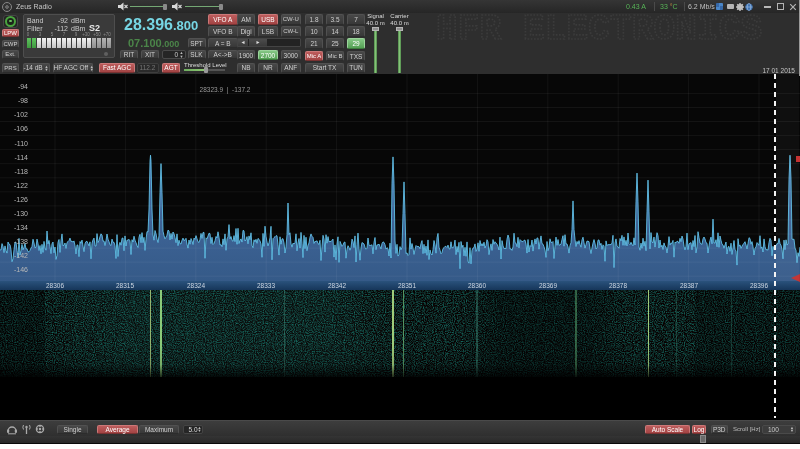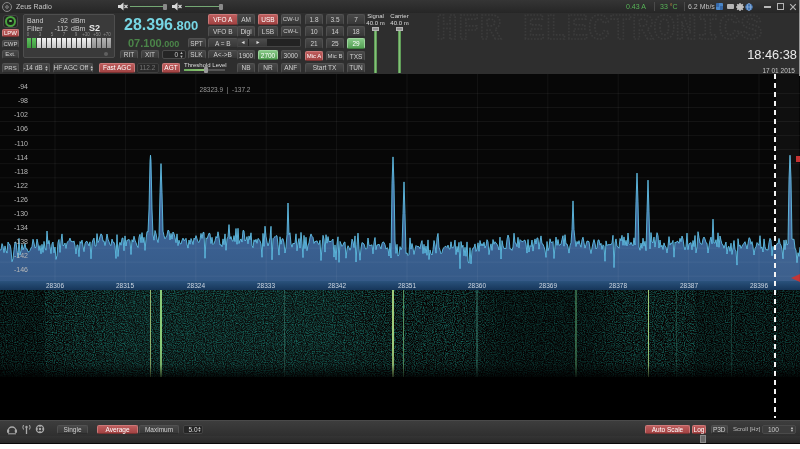--- a/index.html
+++ b/index.html
@@ -52,21 +52,20 @@
 <div style="position:absolute;left:777px;top:2.5px;width:7px;height:7px;border:1.2px solid #b4b4b4;"></div>
 <svg width="8" height="8" style="position:absolute;left:789px;top:2.5px">
 <path d="M1.2,1.2 L6.8,6.8 M6.8,1.2 L1.2,6.8" stroke="#b4b4b4" stroke-width="1.2"></path>
       </svg>
 </div>
 
 <div style="position:absolute;left:0;top:13px;width:800px;height:61.5px;background:#2e2e2e;">
 <svg width="800" height="61" style="position:absolute;left:0;top:0">
 <text x="436" y="2" font-family="Liberation Mono" font-size="36" font-weight="bold" textLength="326" fill="none" stroke="#3b3b3b" stroke-width="1.7" stroke-dasharray="1.7,1.5" dominant-baseline="hanging">HFR ELECTRONICS</text>
 </svg>
-<div style="position:absolute;left:596px;top:33.8px;width:201px;text-align:right;font-size:12.8px;color:#ececec;">18:46:38</div>
 <div style="position:absolute;left:596px;top:53.5px;width:199px;text-align:right;font-size:6.5px;color:#c4c4c4;">17 01 2015</div>
 <div style="position:absolute;left:3px;top:1.5px;width:15px;height:13px;border-radius:3px;background:#242424;border:1px solid #454545;"></div>
 <div style="position:absolute;left:5px;top:2.5px;width:11px;height:11px;border-radius:6px;border:2.4px solid #4aa53f;background:#1c241b;"></div>
 <div style="position:absolute;left:9px;top:6.5px;width:2.6px;height:2.6px;border-radius:2px;background:#6bbf60;"></div>
       <div class="r" style="left:2px;top:15.7px;width:17px;height:8.8px;font-size:6px;line-height:7.800000000000001px;">LPW</div>
       <div class="b" style="left:2px;top:26.700000000000003px;width:17px;height:8.8px;font-size:6px;line-height:7.800000000000001px;">CWP</div>
       <div class="b" style="left:2px;top:37.2px;width:17px;height:8.8px;font-size:6px;line-height:7.800000000000001px;">Ext.</div>
       <div class="b" style="left:2px;top:50.2px;width:17px;height:9.8px;font-size:6px;line-height:8.8px;">PRS</div>
       <div style="position:absolute;left:22.5px;top:1px;width:92px;height:43.5px;background:#3a3a3a;border:1px solid #4e4e4e;border-radius:2px;"></div>
 <div style="position:absolute;left:27px;top:3.5px;font-size:7px;color:#ccc;">Band</div>

